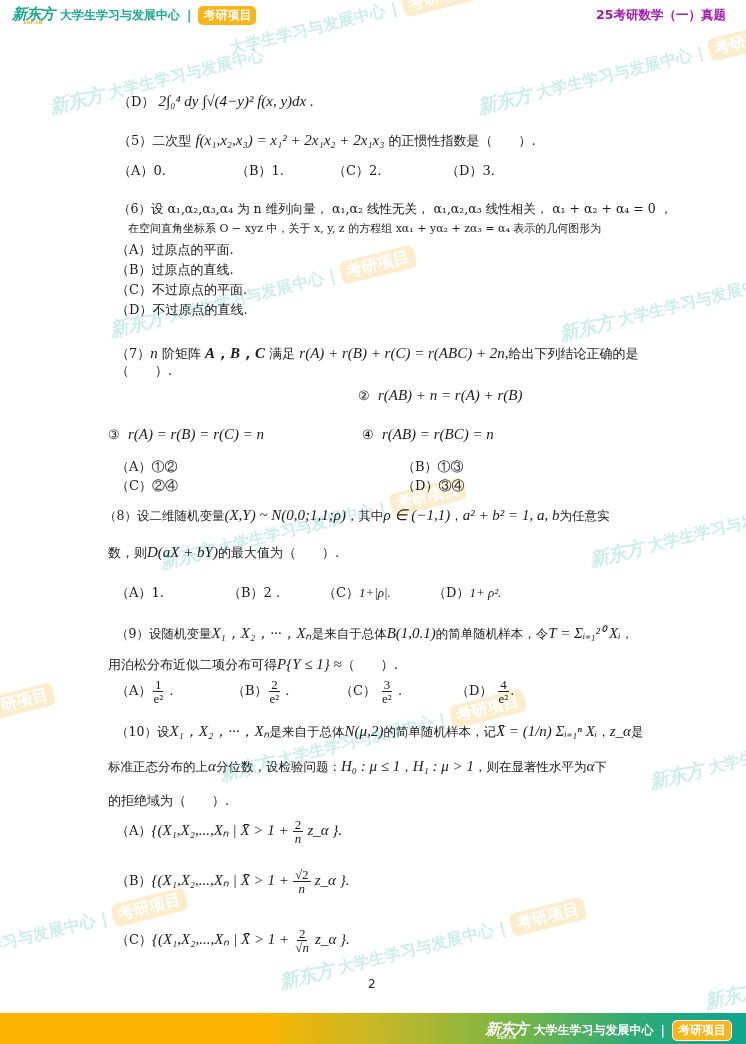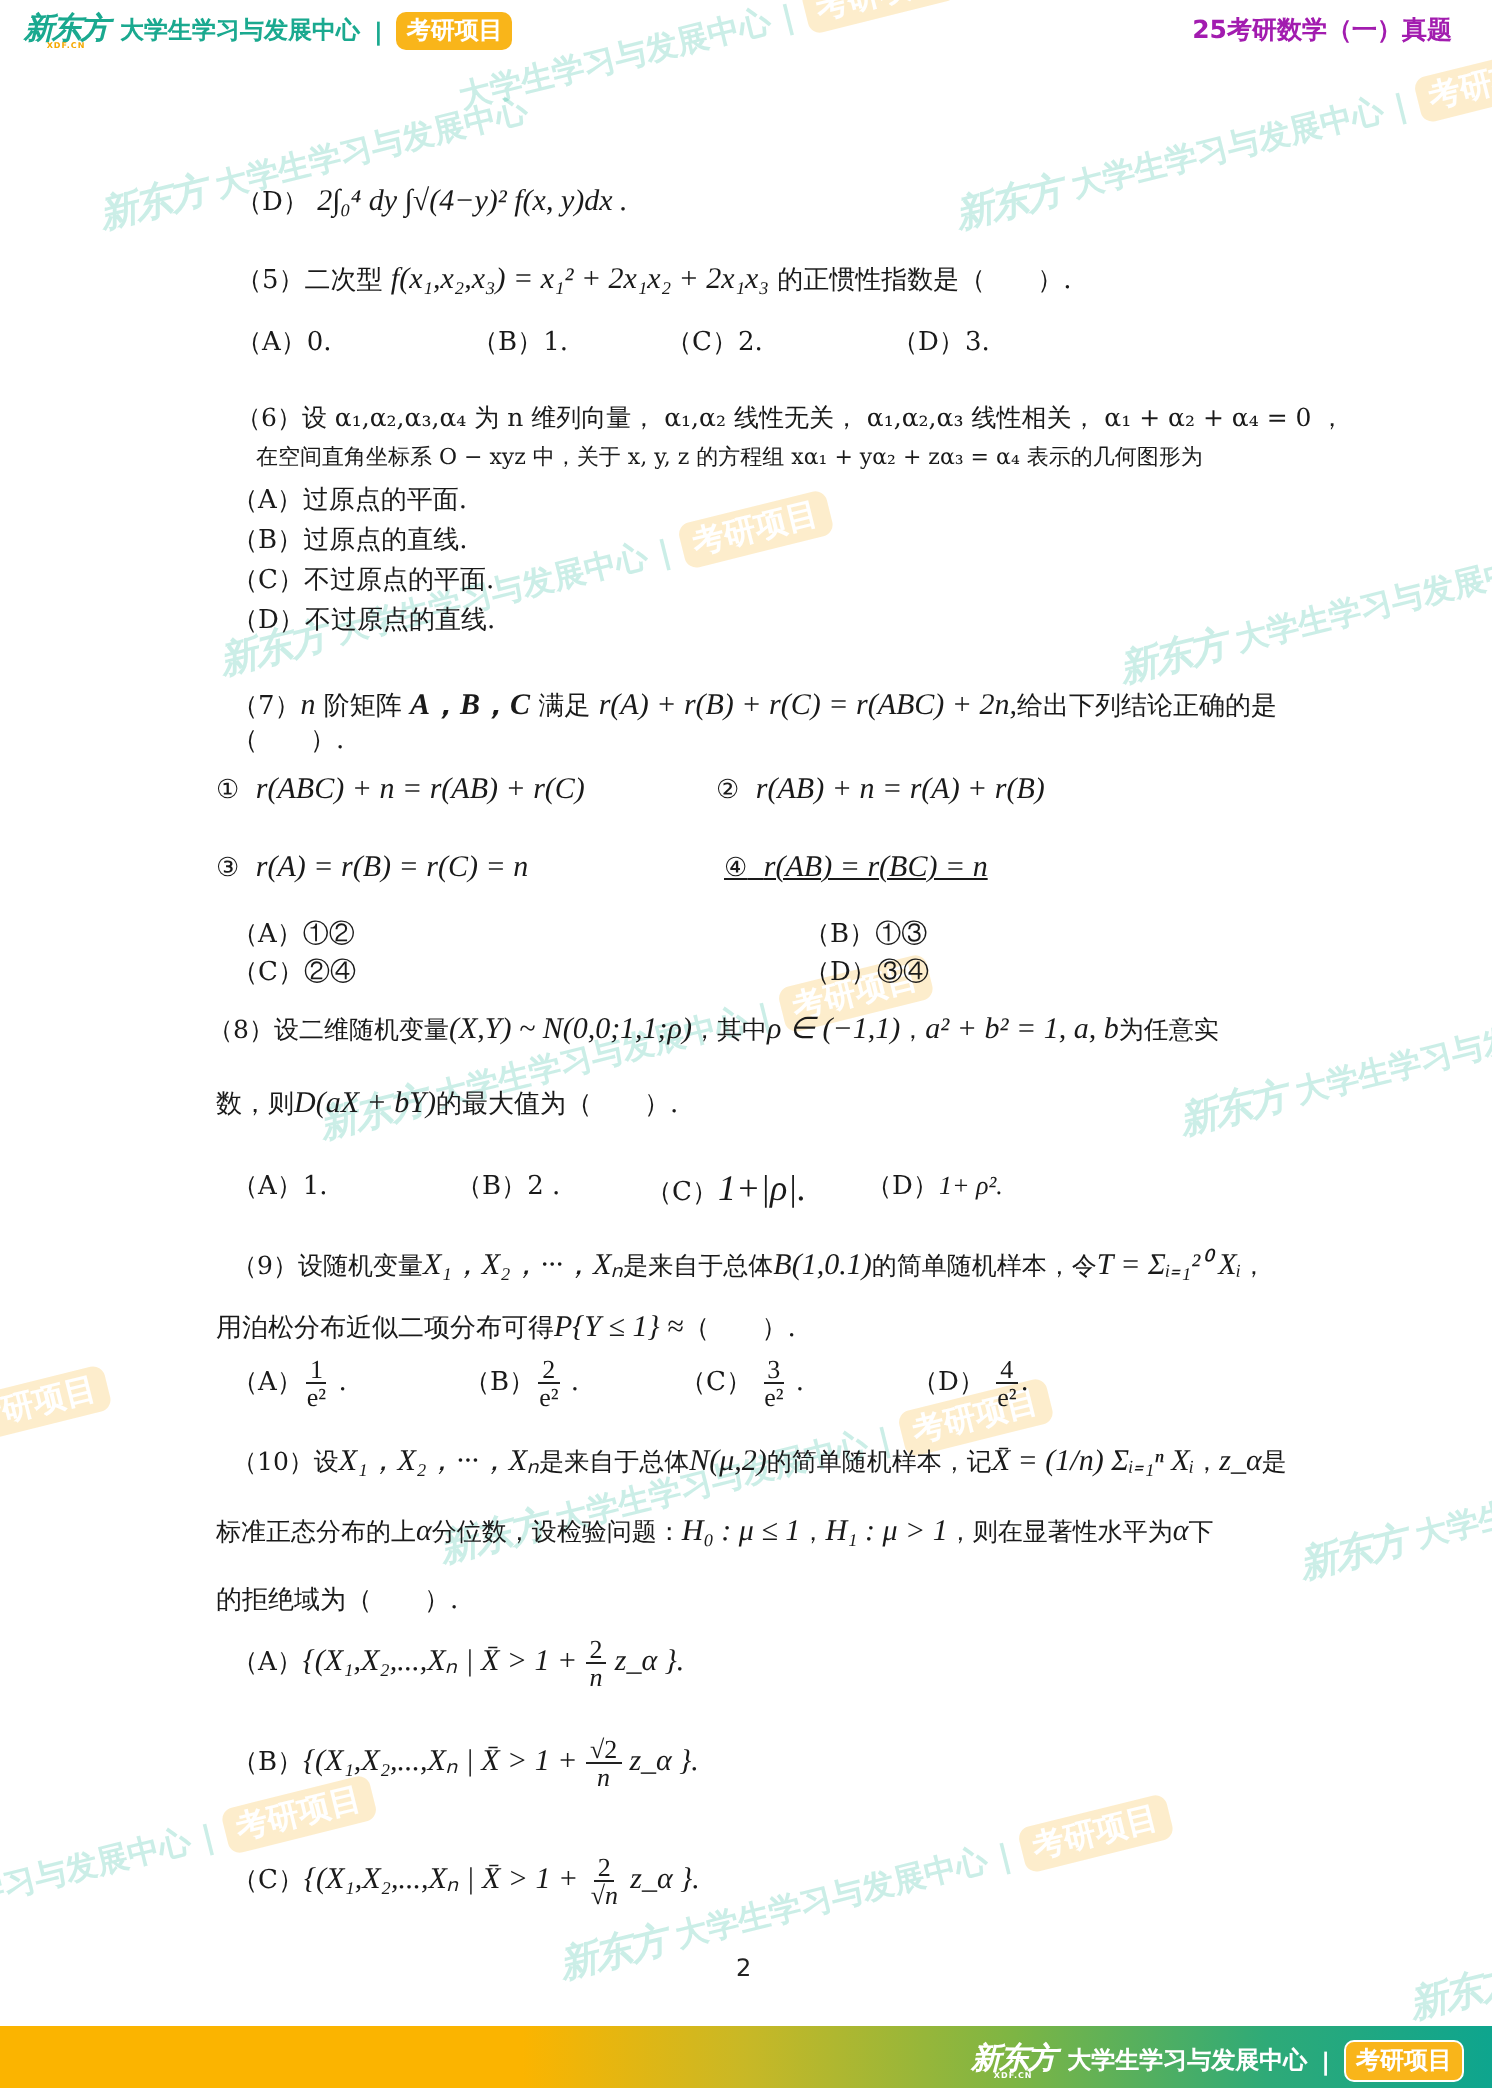--- a/index.html
+++ b/index.html
@@ -144,38 +144,37 @@
   <div class="line" style="left:108px;top:220px;font-size:11px;margin-left:20px;">在空间直角坐标系 O − xyz 中，关于 x, y, z 的方程组 xα₁ + yα₂ + zα₃ = α₄ 表示的几何图形为</div>
   <div class="opt" style="left:116px;top:241px;"><span>（A）</span><span>过原点的平面.</span></div>
   <div class="opt" style="left:116px;top:261px;"><span>（B）</span><span>过原点的直线.</span></div>
   <div class="opt" style="left:116px;top:281px;"><span>（C）</span><span>不过原点的平面.</span></div>
   <div class="opt" style="left:116px;top:301px;"><span>（D）</span><span>不过原点的直线.</span></div>
 
   <div class="line" style="left:116px;top:344px;">
     <span>（7）</span><span class="m">n</span><span> 阶矩阵 </span><span class="mb">A，B，C</span><span> 满足 </span><span class="m">r(A) + r(B) + r(C) = r(ABC) + 2n,</span><span>给出下列结论正确的是</span>
   </div>
   <div class="line" style="left:116px;top:362px;">（　　）.</div>
-  <div class="opt" style="left:108px;top:387px;"><span>①</span>&nbsp;&nbsp;<span class="m">r(ABC) + n = r(AB) + r(C)</span></div>
   <div class="opt" style="left:358px;top:387px;"><span>②</span>&nbsp;&nbsp;<span class="m">r(AB) + n = r(A) + r(B)</span></div>
   <div class="opt" style="left:108px;top:426px;"><span>③</span>&nbsp;&nbsp;<span class="m">r(A) = r(B) = r(C) = n</span></div>
-  <div class="opt" style="left:362px;top:426px;text-decoration:underline;"><span>④</span>&nbsp;&nbsp;<span class="m">r(AB) = r(BC) = n</span></div>
+  <div class="opt" style="left:362px;top:426px;"><span>④</span>&nbsp;&nbsp;<span class="m">r(AB) = r(BC) = n</span></div>
   <div class="opt" style="left:116px;top:458px;"><span>（A）</span><span>①②</span></div>
   <div class="opt" style="left:402px;top:458px;"><span>（B）</span><span>①③</span></div>
   <div class="opt" style="left:116px;top:477px;"><span>（C）</span><span>②④</span></div>
   <div class="opt" style="left:402px;top:477px;"><span>（D）</span><span>③④</span></div>
 
   <div class="line" style="left:104px;top:506px;font-size:12.5px;text-align:right;">
     <span>（8）设二维随机变量</span><span class="m">(X,Y) ~ N(0,0;1,1;ρ)</span><span>，其中</span><span class="m">ρ ∈ (−1,1)</span><span>，</span><span class="m">a² + b² = 1, a, b</span><span>为任意实</span>
   </div>
   <div class="line" style="left:108px;top:543px;">
     <span>数，则</span><span class="m">D(aX + bY)</span><span>的最大值为（　　）.</span>
   </div>
   <div class="opt" style="left:116px;top:584px;"><span>（A）</span><span>1.</span></div>
   <div class="opt" style="left:228px;top:584px;"><span>（B）</span><span>2 .</span></div>
-  <div class="opt" style="left:323px;top:584px;"><span>（C）</span><span class="m" style="font-size:18px;font-style:italic;">1+|ρ|.</span></div>
+  <div class="opt" style="left:323px;top:584px;"><span>（C）</span><span class="m" style="font-size:13px;font-style:italic;">1+|ρ|.</span></div>
   <div class="opt" style="left:433px;top:584px;"><span>（D）</span><span class="m" style="font-size:13px;">1+ ρ².</span></div>
 
   <div class="line" style="left:116px;top:624px;font-size:12.5px;">
     <span>（9）设随机变量</span><span class="m">X₁，X₂，···，Xₙ</span><span>是来自于总体</span><span class="m">B(1,0.1)</span><span>的简单随机样本，令</span><span class="m">T = Σᵢ₌₁²⁰ Xᵢ</span><span>，</span>
   </div>
   <div class="line" style="left:108px;top:655px;">
     <span>用泊松分布近似二项分布可得</span><span class="m">P{Y ≤ 1} ≈</span><span>（　　）.</span>
   </div>
   <div class="opt" style="left:116px;top:678px;"><span>（A）</span><span class="frac">
         <span class="num">1</span>

